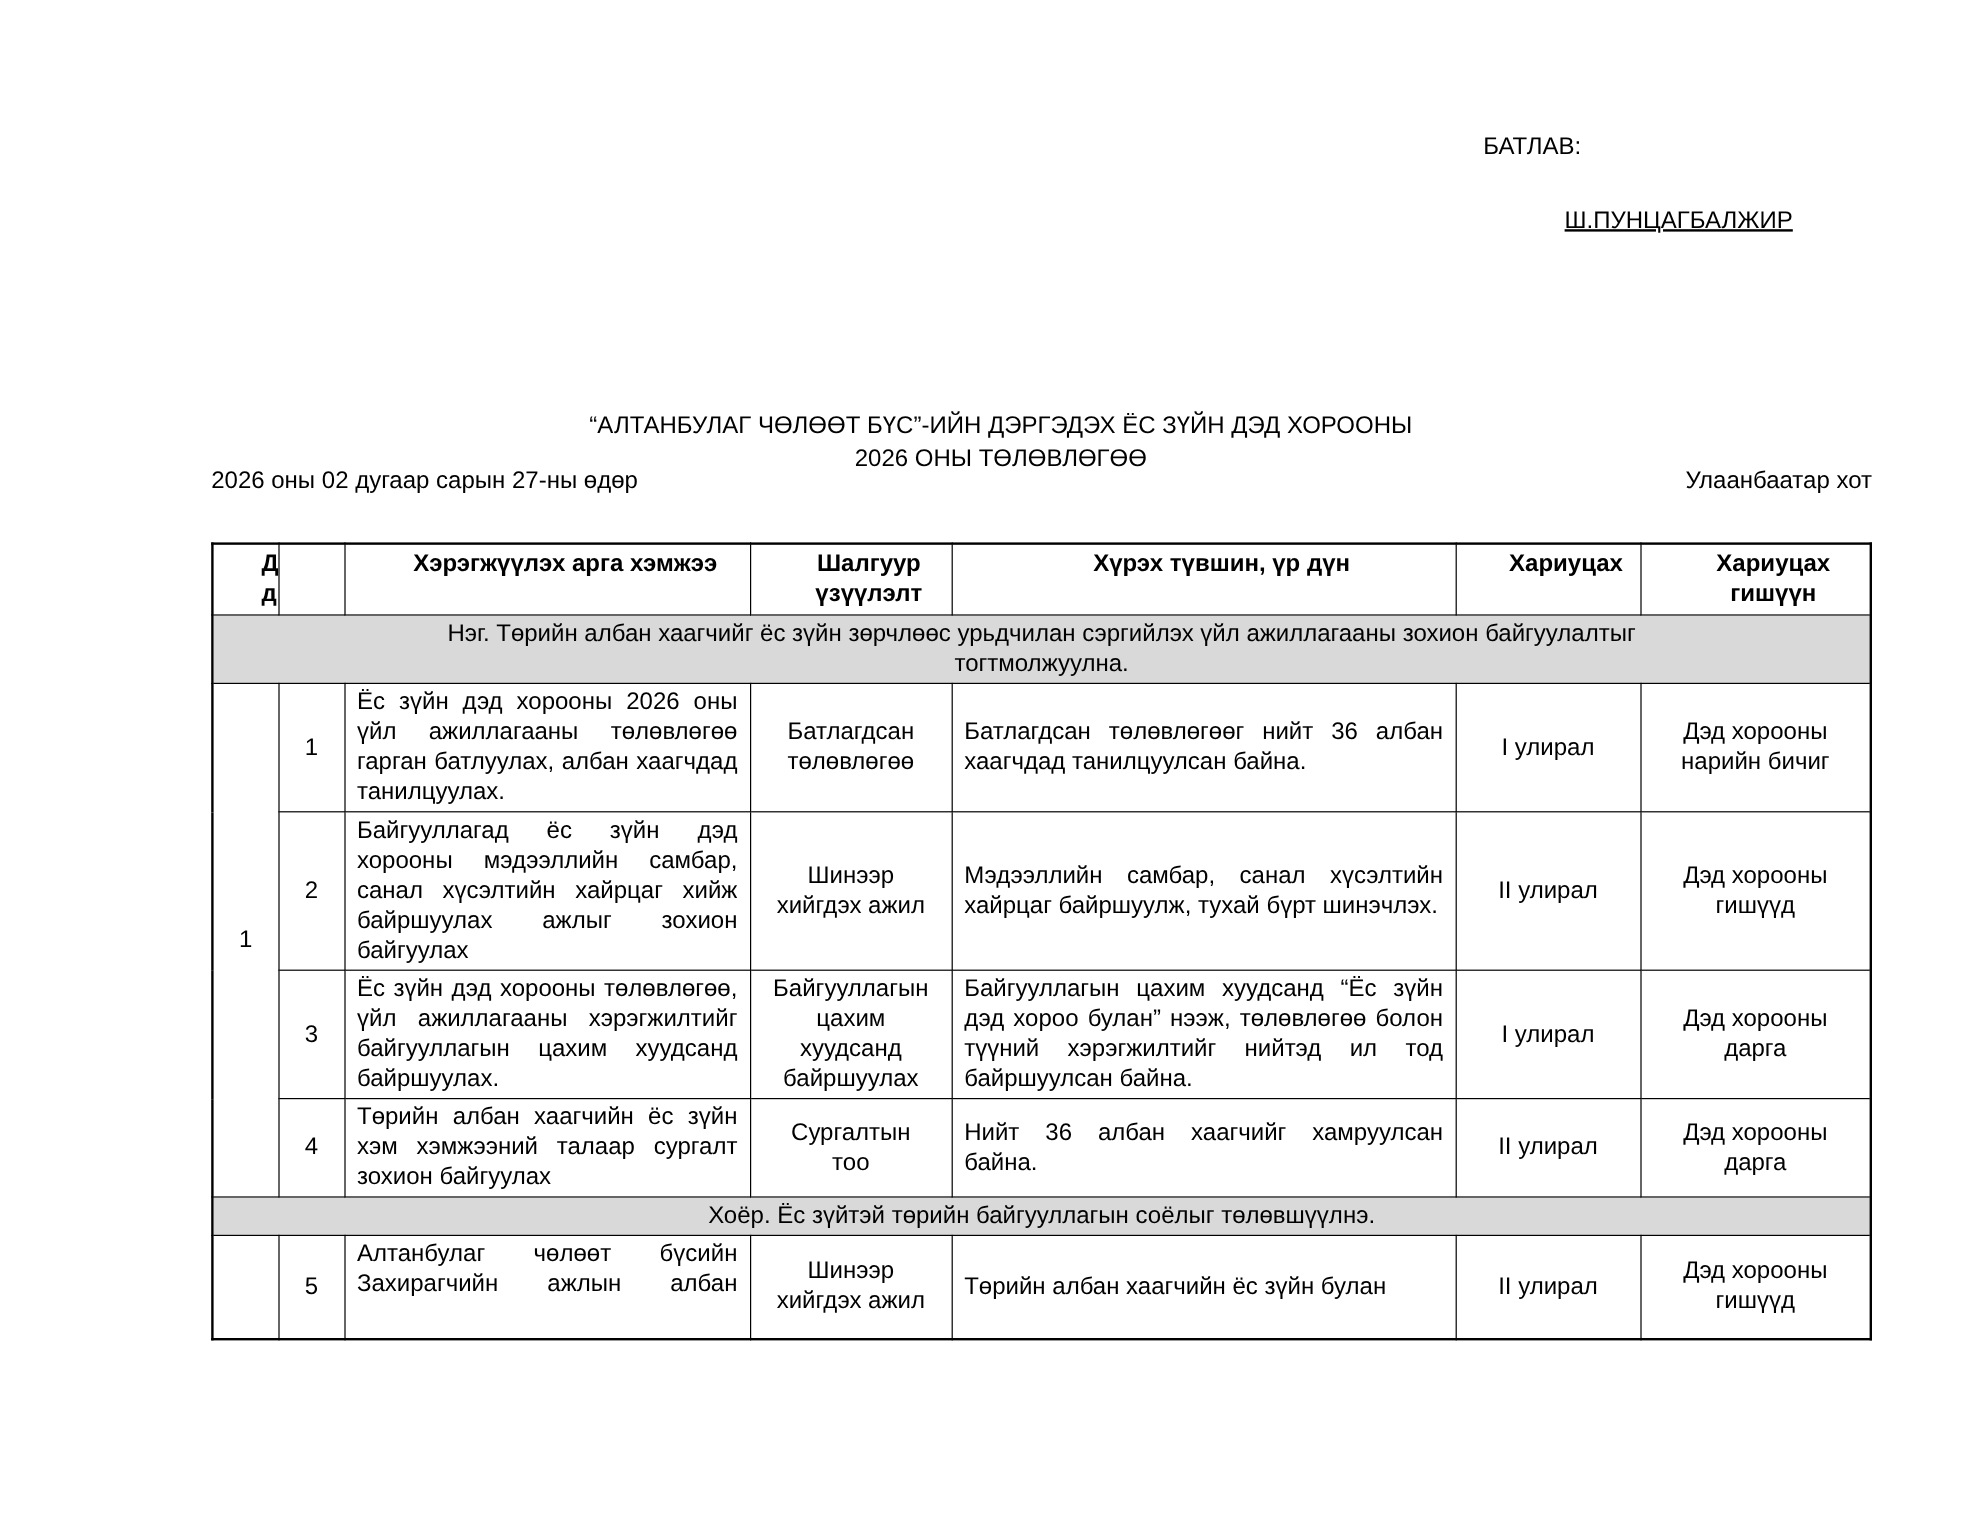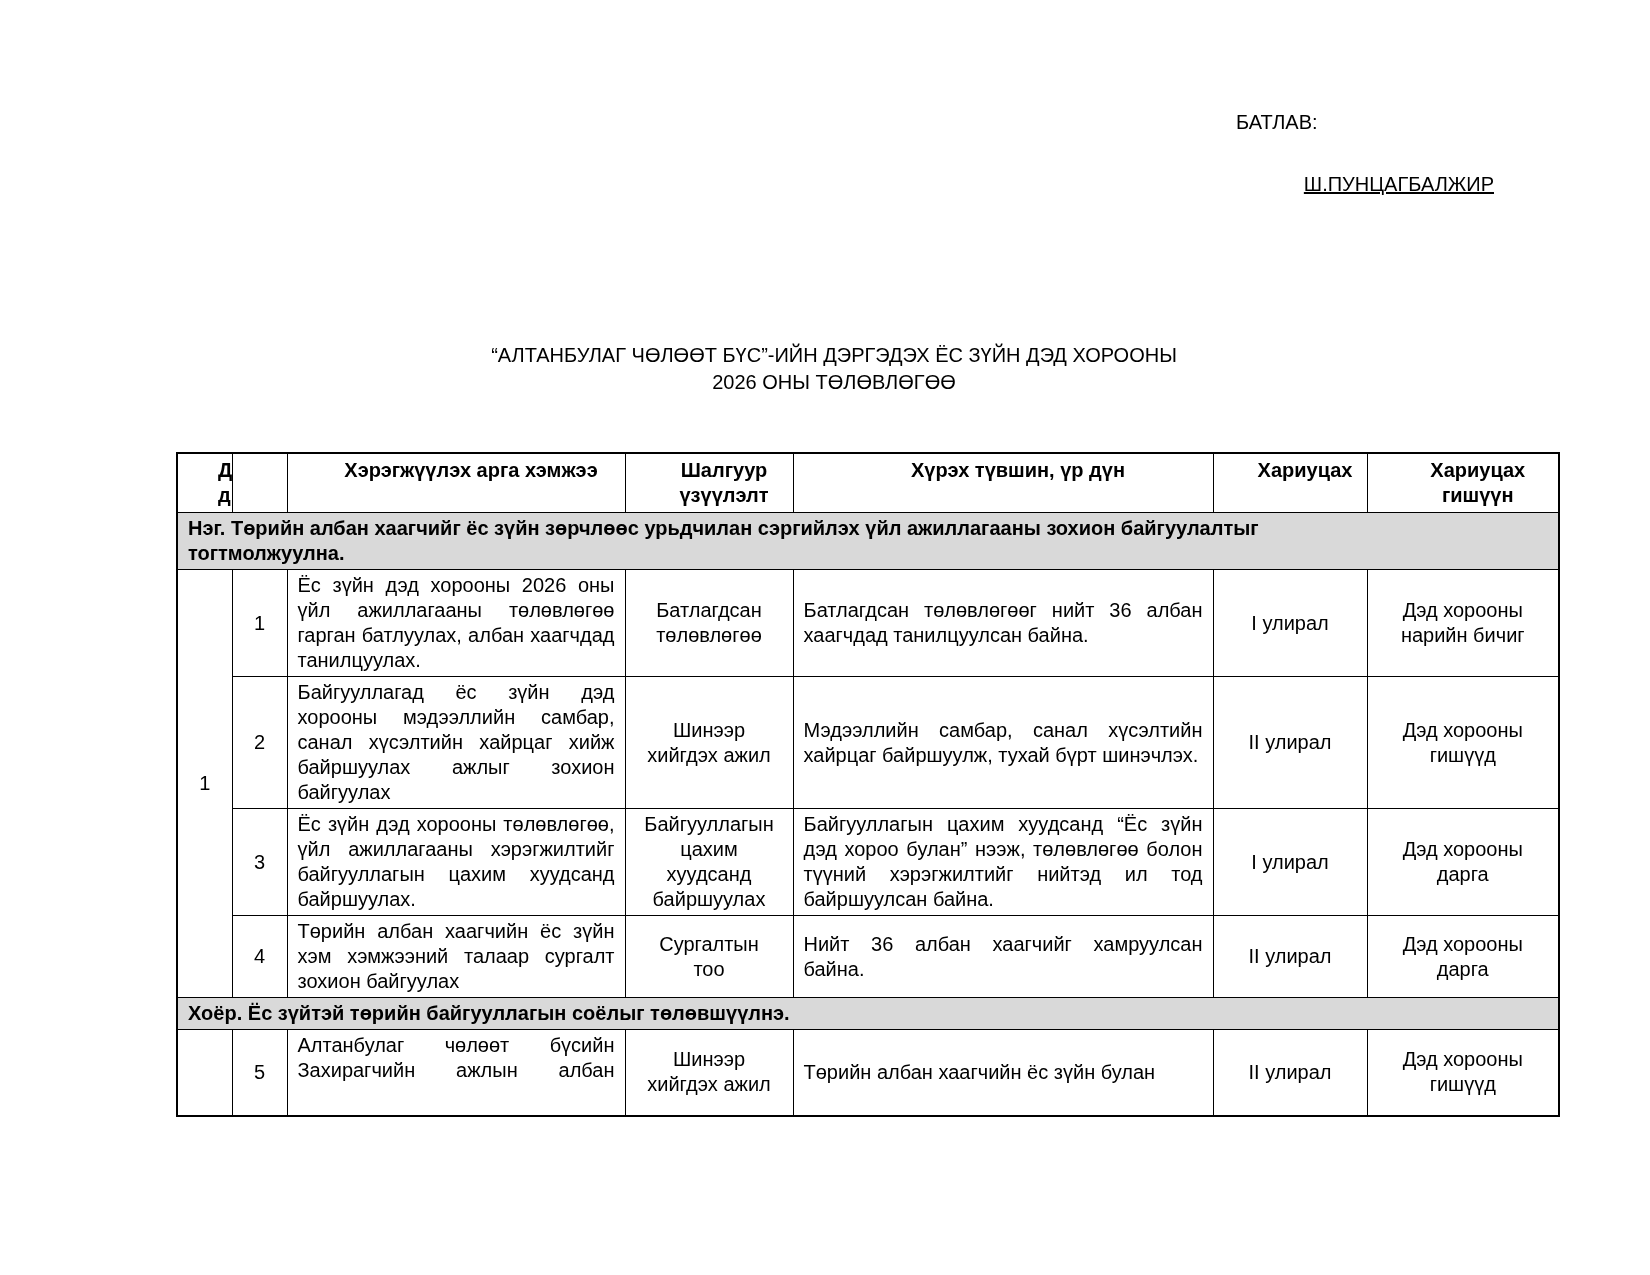--- a/index.html
+++ b/index.html
@@ -36,21 +36,21 @@
     border:1.5px solid #000;
     padding:3px 10px;
     vertical-align:middle;
     overflow:hidden;
   }
   table.plan th {
     font-weight:bold; text-align:center; vertical-align:top;
     white-space:pre-line; padding-top:4px; padding-bottom:4px;padding-left:40px;
   }
   .section-cell {
-    background:#d9d9d9; font-weight:bold; 
+    background:#d9d9d9; font-weight:normal; text-align:center;
     white-space:pre-line; padding:2px 8px;margin-left:28px;
   }
   .col-dd, .col-no, .col-term { text-align:center; }
   .col-criteria, .col-owner { text-align:center; white-space:pre-line; }
   .col-measure, .col-target { text-align:justify; }
   tr.cut-row { height:86px; }
   tr.cut-row .col-measure { vertical-align:top; text-align-last:justify; }
 </style>
 </head>
 <body>
@@ -60,20 +60,24 @@
   <div class="approval">
     <div class="approve-label">БАТЛАВ:</div>
     <div class="approve-signer">Ш.ПУНЦАГБАЛЖИР</div>
   </div>
 
   <div class="title">
     <div>“АЛТАНБУЛАГ ЧӨЛӨӨТ БҮС”-ИЙН ДЭРГЭДЭХ ЁС ЗҮЙН ДЭД ХОРООНЫ</div>
     <div>2026 ОНЫ ТӨЛӨВЛӨГӨӨ</div>
   </div>
 
+  <div class="meta">
+    <span>2026 оны 02 дугаар сарын 27-ны өдөр</span>
+    <span>Улаанбаатар хот</span>
+  </div>
 
   <table class="plan">
     <colgroup>
       <col style="width:55px">
       <col style="width:55px">
       <col style="width:338px">
       <col style="width:168px">
       <col style="width:420px">
       <col style="width:154px">
       <col style="width:192px">

